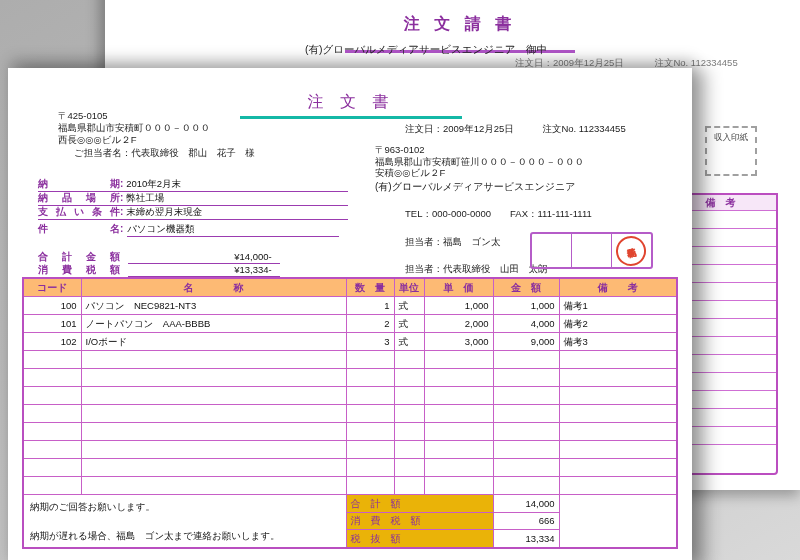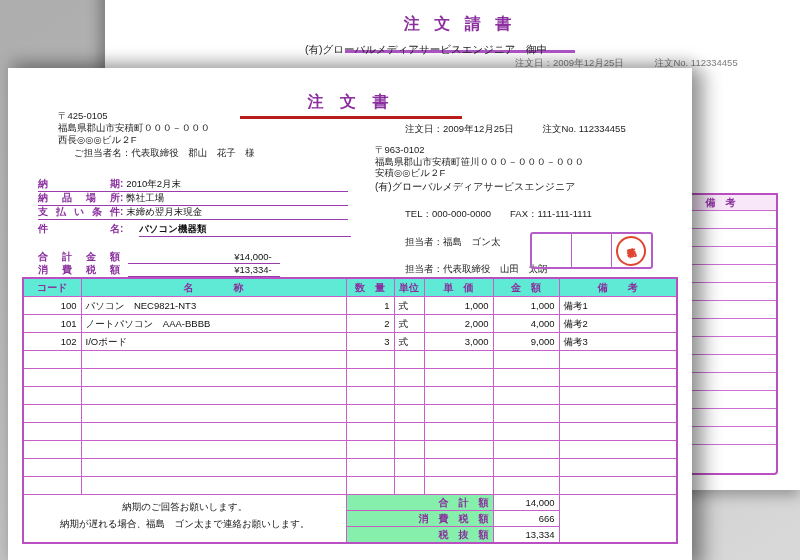--- a/index.html
+++ b/index.html
@@ -21,36 +21,36 @@
   .bgd-table{position:absolute;left:558px;top:239px;width:115px;
              border:2px solid #bb4ec0;border-bottom-right-radius:4px;background:#fff;box-sizing:border-box;}
   .bgd-th{height:15px;line-height:15px;background:#f7e7f8;border-bottom:1px solid #cf6fd4;
           text-align:center;font-size:10px;font-weight:bold;color:#8b2f9e;}
   .bgrow{height:18px;box-sizing:border-box;border-bottom:1px solid #cf6fd4;}
   .bgd-tall{height:28px;}
   
   .fg-paper{left:8px;top:68px;width:684px;height:500px;z-index:2;
             box-shadow:14px 2px 16px rgba(0,0,0,.30),2px -8px 14px rgba(0,0,0,.22);}
   .fgd-title{position:absolute;left:232px;top:24px;width:222px;text-align:center;
-             font-size:16px;font-weight:bold;letter-spacing:6px;color:#8b2f9e;
-             border-bottom:3px solid #b91c1c;padding-bottom:3px;}
+             font-size:16px;font-weight:normal;letter-spacing:6px;color:#8b2f9e;
+             border-bottom:3px solid #14b8a6;padding-bottom:3px;}
   .recipient{position:absolute;left:40px;top:42px;font-size:9.5px;color:#1c1c1c;line-height:12px;}
   .recipient .r1{font-size:10.5px;margin-bottom:3px;}
   .recipient .kana{font-size:8px;letter-spacing:.5px;}
   .recipient .indent{margin-left:10px;}
   .recipient .contact{margin-left:26px;margin-top:1px;}
   .trow{position:absolute;left:30px;width:310px;border-bottom:1px solid #9b3bb0;
         font-size:10px;height:13px;line-height:12px;white-space:nowrap;}
   .jlabel{display:inline-block;width:82px;color:#8b2f9e;font-weight:bold;
           text-align:justify;text-align-last:justify;}
   .colon{color:#8b2f9e;font-weight:bold;}
   .tval{color:#111;font-size:9.5px;}
   .srow{position:absolute;left:30px;font-size:10px;height:13px;line-height:12px;white-space:nowrap;}
   .sval{display:inline-block;width:212px;border-bottom:1px solid #9b3bb0;
-        color:#111;font-size:9.5px;margin-left:13px;height:13px;font-weight:bold;}
+        color:#111;font-size:9.5px;margin-left:1px;height:13px;}
   .aval{display:inline-block;width:152px;border-bottom:1px solid #9b3bb0;color:#111;
         font-size:9.5px;margin-left:5px;text-align:right;padding-right:8px;height:13px;box-sizing:border-box;margin-top:12px;}
   .fgd-meta{position:absolute;left:397px;top:55px;font-size:9.5px;color:#1c1c1c;}
   .fgd-meta .gap{margin-left:26px;}
   .issuer{position:absolute;left:367px;top:76px;font-size:9.5px;color:#1c1c1c;line-height:11.5px;}
   .issuer .co{font-size:10px;margin-top:2px;}
   .issuer .ind{margin-left:30px;margin-top:16px;}
   .approval{position:absolute;left:522px;top:164px;width:123px;height:37px;display:flex;
             border:2px solid #b55cc8;border-radius:3px;box-sizing:border-box;}
   .approval .cell{flex:1;border-left:1px solid #b55cc8;position:relative;}
@@ -59,39 +59,42 @@
         border-radius:50%;box-sizing:border-box;display:flex;align-items:center;justify-content:center;
         color:#e0452f;transform:rotate(-14deg);background:rgba(255,255,255,.6);}
   .seal .stxt{writing-mode:vertical-rl;font-size:9px;line-height:10px;height:21px;
               letter-spacing:0;font-weight:bold;}
   
   .items{position:absolute;left:14px;top:209px;border-collapse:collapse;table-layout:fixed;
          width:654px;font-size:9.5px;color:#111;}
   .items td,.items th{border:1px solid #c75fc7;padding:0 4px;height:18px;line-height:17px;
                       overflow:hidden;white-space:nowrap;box-sizing:border-box;}
   .items{border:2px solid #b94fc0;}
-  .items th{background:#5eead4;color:#8b2f9e;font-weight:bold;font-size:10px;text-align:center;}
+  .items th{background:#fdba74;color:#8b2f9e;font-weight:bold;font-size:10px;text-align:center;}
   .items td.num{text-align:right;}
   .items td.ctr{text-align:left;}
   .items tr.trow2 td{height:16px;line-height:15px;}
-  .items td.tlabel{background:#86efac;color:#8b2f9e;font-weight:bold;font-size:10px;text-align:right;}
-  .items td.notes{vertical-align:top;padding:4px 6px;line-height:12px;text-align:center;}
-  .items td.notes .n2{margin-top:2px;}
+  .items td.tlabel{background:#eab308;color:#8b2f9e;font-weight:normal;font-size:10px;text-align:left;}
+  .items td.notes{vertical-align:top;padding:4px 6px;line-height:12px;}
+  .items td.notes .n2{margin-top:14px;}
 </style>
 </head>
 <body>
 
 <div class="canvas">
 
   <div class="paper bg-paper">
     <div class="bgd-title">注 文 請 書</div>
     <div class="bgd-addressee">(有)グローバルメディアサービスエンジニア　御中</div>
     <div class="bgd-meta">
       <span>注文日：2009年12月25日</span>
       <span class="gap">注文No. 112334455</span>
+    </div>
+    <div class="stamp-box">
+      <span>収入印紙</span>
     </div>
     <div class="bgd-table">
       <div class="bgd-th">備　考</div>
       <div>
           <div class="bgrow"></div>
           <div class="bgrow"></div>
           <div class="bgrow"></div>
           <div class="bgrow"></div>
           <div class="bgrow"></div>
           <div class="bgrow"></div>

